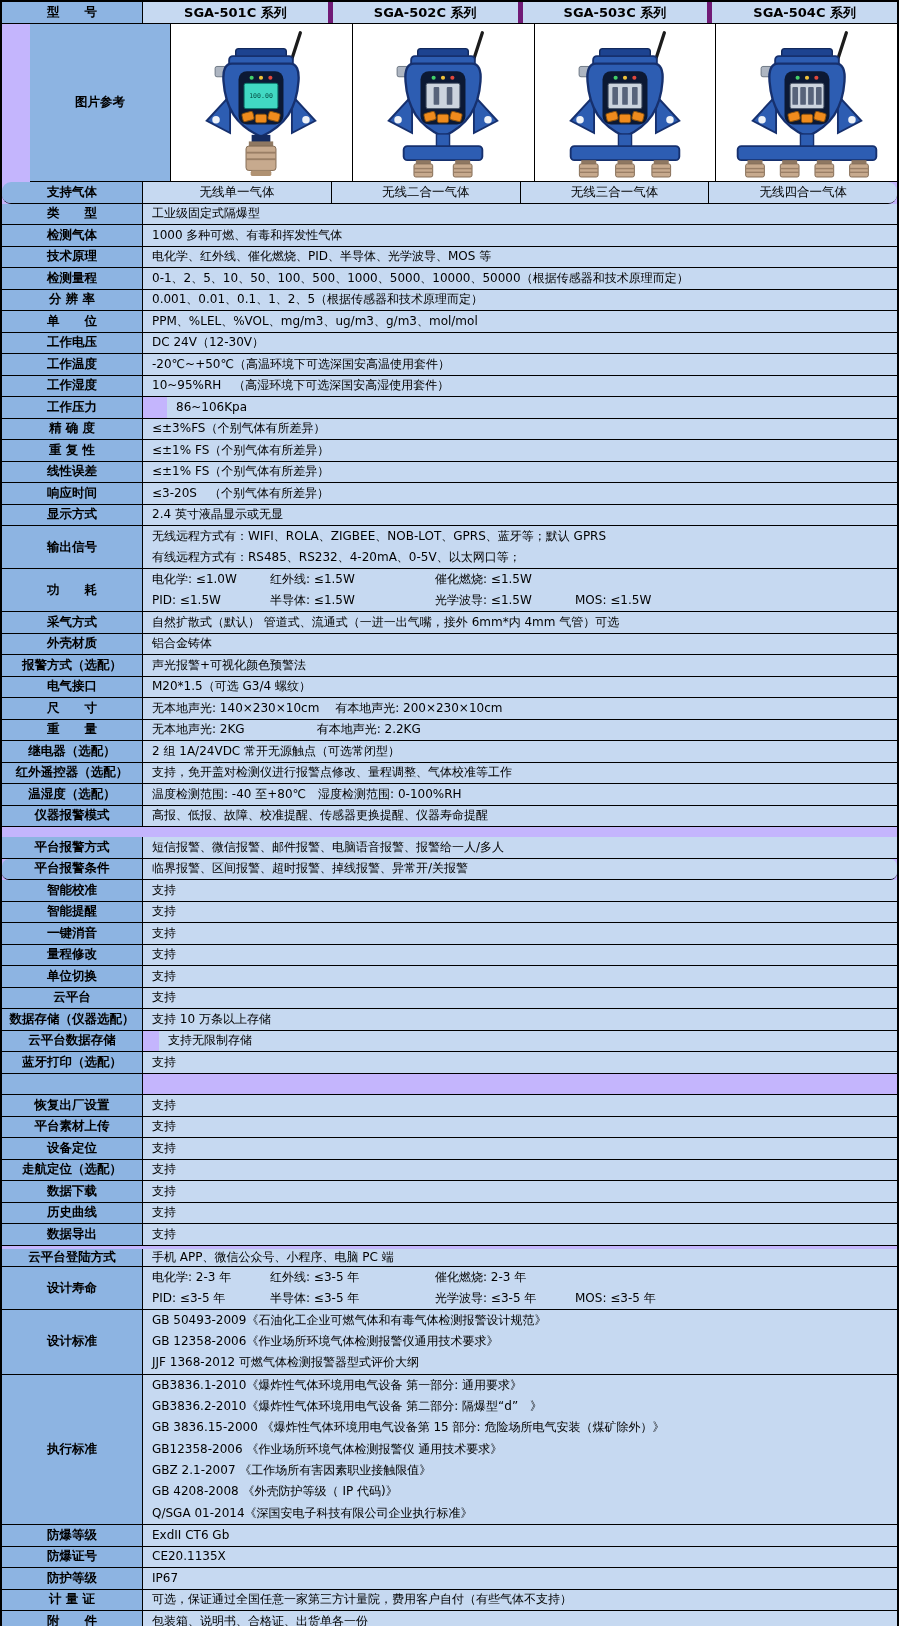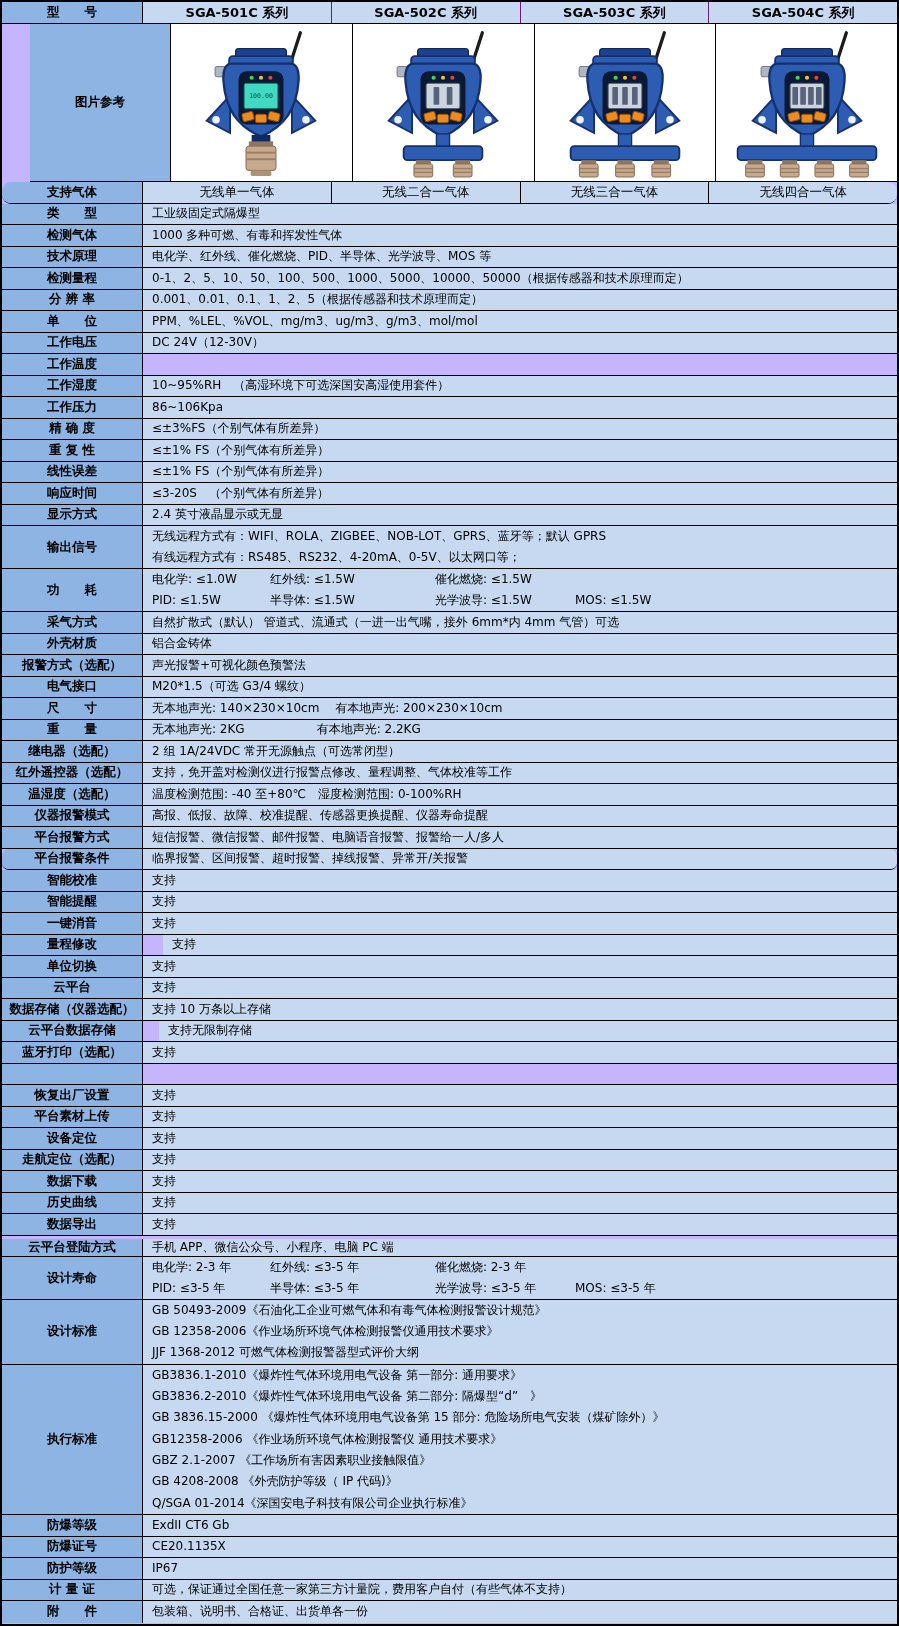--- a/index.html
+++ b/index.html
@@ -17,21 +17,21 @@
   .line{line-height:17px;white-space:nowrap;}
   .seg{display:inline-block;white-space:nowrap;}
   .seg-line .seg:nth-child(1){width:118px;}
   .seg-line .seg:nth-child(2){width:165px;}
   .seg-line .seg:nth-child(3){width:140px;}
   .content.cols{flex-direction:row;padding:0;}
   .col{flex:1;border-right:1px solid #000;display:flex;align-items:center;justify-content:center;
        font-size:12.5px;white-space:nowrap;}
   .col:last-child{border-right:none;}
   .header-row{height:22px;}
-  .model-cell{flex:1;background:#c6d9f1;border-right:1px solid #701a75;display:flex;
+  .model-cell{flex:1;background:#c6d9f1;border-right:5px solid #701a75;display:flex;
               align-items:center;justify-content:center;font-weight:bold;font-size:13px;white-space:nowrap;}
   .model-cell:last-child{border-right:none;}
   .image-row{height:158px;margin-left:28px;}
   .img-cell{flex:1;background:#ffffff;border-right:1px solid #000;display:flex;
             align-items:center;justify-content:center;overflow:hidden;}
   .img-cell:last-child{border-right:none;}
   .spec-row{min-height:var(--rh);}
 </style>
 </head>
 <body>
@@ -243,28 +243,31 @@
         </div>
       </div>
       <div class="row spec-row" style="height: calc(var(--rh) * 1);">
         <div class="cell label">工作电压</div>
         <div class="cell content">
           <div class="line">DC 24V（12-30V）</div>
         </div>
       </div>
       <div class="row spec-row" style="height: calc(var(--rh) * 1);">
         <div class="cell label">工作温度</div>
+        <div class="cell content">
+          <div class="line">-20℃~+50℃（高温环境下可选深国安高温使用套件）</div>
+        </div>
       </div>
       <div class="row spec-row" style="height: calc(var(--rh) * 1);">
         <div class="cell label">工作湿度</div>
         <div class="cell content">
           <div class="line">10~95%RH　（高湿环境下可选深国安高湿使用套件）</div>
         </div>
       </div>
-      <div class="row spec-row" style="height: calc(var(--rh) * 1);">
+      <div class="row spec-row" style="height: calc(var(--rh) * 1); gap: 24px;">
         <div class="cell label">工作压力</div>
         <div class="cell content">
           <div class="line">86~106Kpa</div>
         </div>
       </div>
       <div class="row spec-row" style="height: calc(var(--rh) * 1);">
         <div class="cell label">精 确 度</div>
         <div class="cell content">
           <div class="line">≤±3%FS（个别气体有所差异）</div>
         </div>
@@ -360,21 +363,21 @@
         <div class="cell content">
           <div class="line">温度检测范围: -40 至+80℃　湿度检测范围: 0-100%RH</div>
         </div>
       </div>
       <div class="row spec-row" style="height: calc(var(--rh) * 1);">
         <div class="cell label">仪器报警模式</div>
         <div class="cell content">
           <div class="line">高报、低报、故障、校准提醒、传感器更换提醒、仪器寿命提醒</div>
         </div>
       </div>
-      <div class="row spec-row" style="height: calc(var(--rh) * 1);">
+      <div class="row spec-row" style="height: calc(var(--rh) * 1); margin-top: 10px;">
         <div class="cell label">平台报警方式</div>
         <div class="cell content">
           <div class="line">短信报警、微信报警、邮件报警、电脑语音报警、报警给一人/多人</div>
         </div>
       </div>
       <div class="row spec-row" style="height: calc(var(--rh) * 1); border-radius: 7px;">
         <div class="cell label">平台报警条件</div>
         <div class="cell content">
           <div class="line">临界报警、区间报警、超时报警、掉线报警、异常开/关报警</div>
         </div>
@@ -390,21 +393,21 @@
         <div class="cell content">
           <div class="line">支持</div>
         </div>
       </div>
       <div class="row spec-row" style="height: calc(var(--rh) * 1);">
         <div class="cell label">一键消音</div>
         <div class="cell content">
           <div class="line">支持</div>
         </div>
       </div>
-      <div class="row spec-row" style="height: calc(var(--rh) * 1); gap: 20px;">
+      <div class="row spec-row" style="height: calc(var(--rh) * 1);">
         <div class="cell label">量程修改</div>
         <div class="cell content">
           <div class="line">支持</div>
         </div>
       </div>
       <div class="row spec-row" style="height: calc(var(--rh) * 1);">
         <div class="cell label">单位切换</div>
         <div class="cell content">
           <div class="line">支持</div>
         </div>

